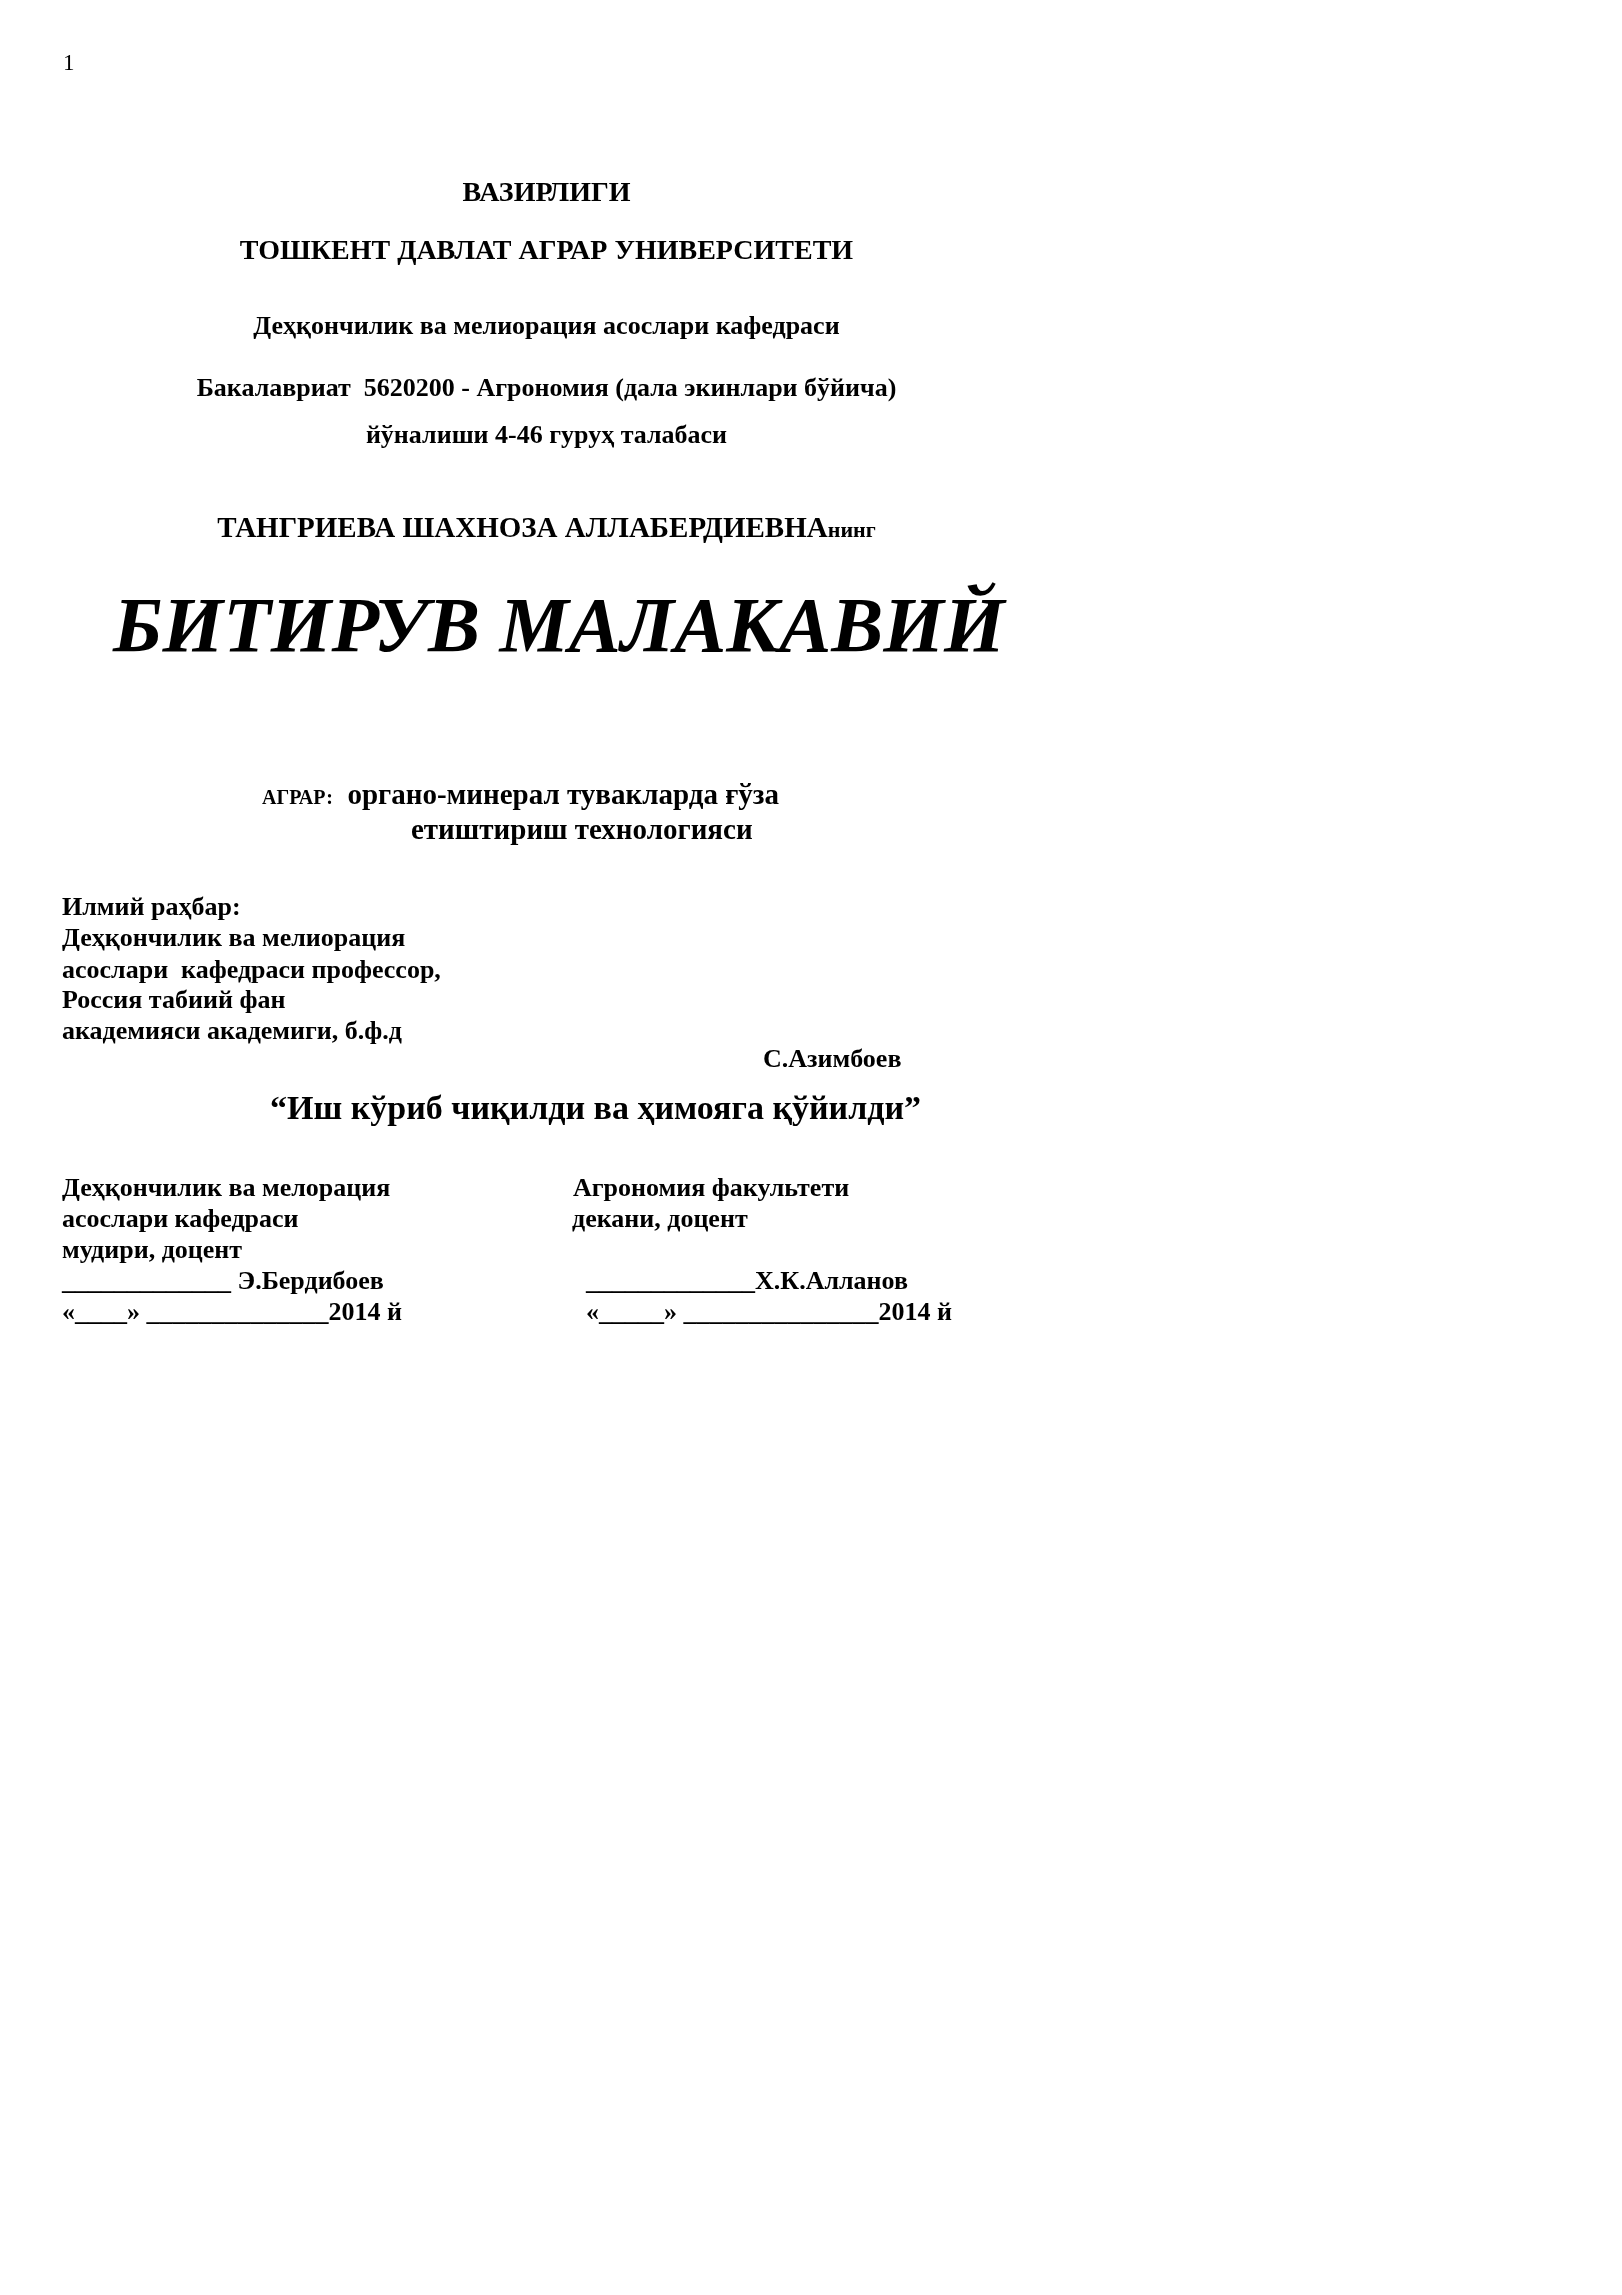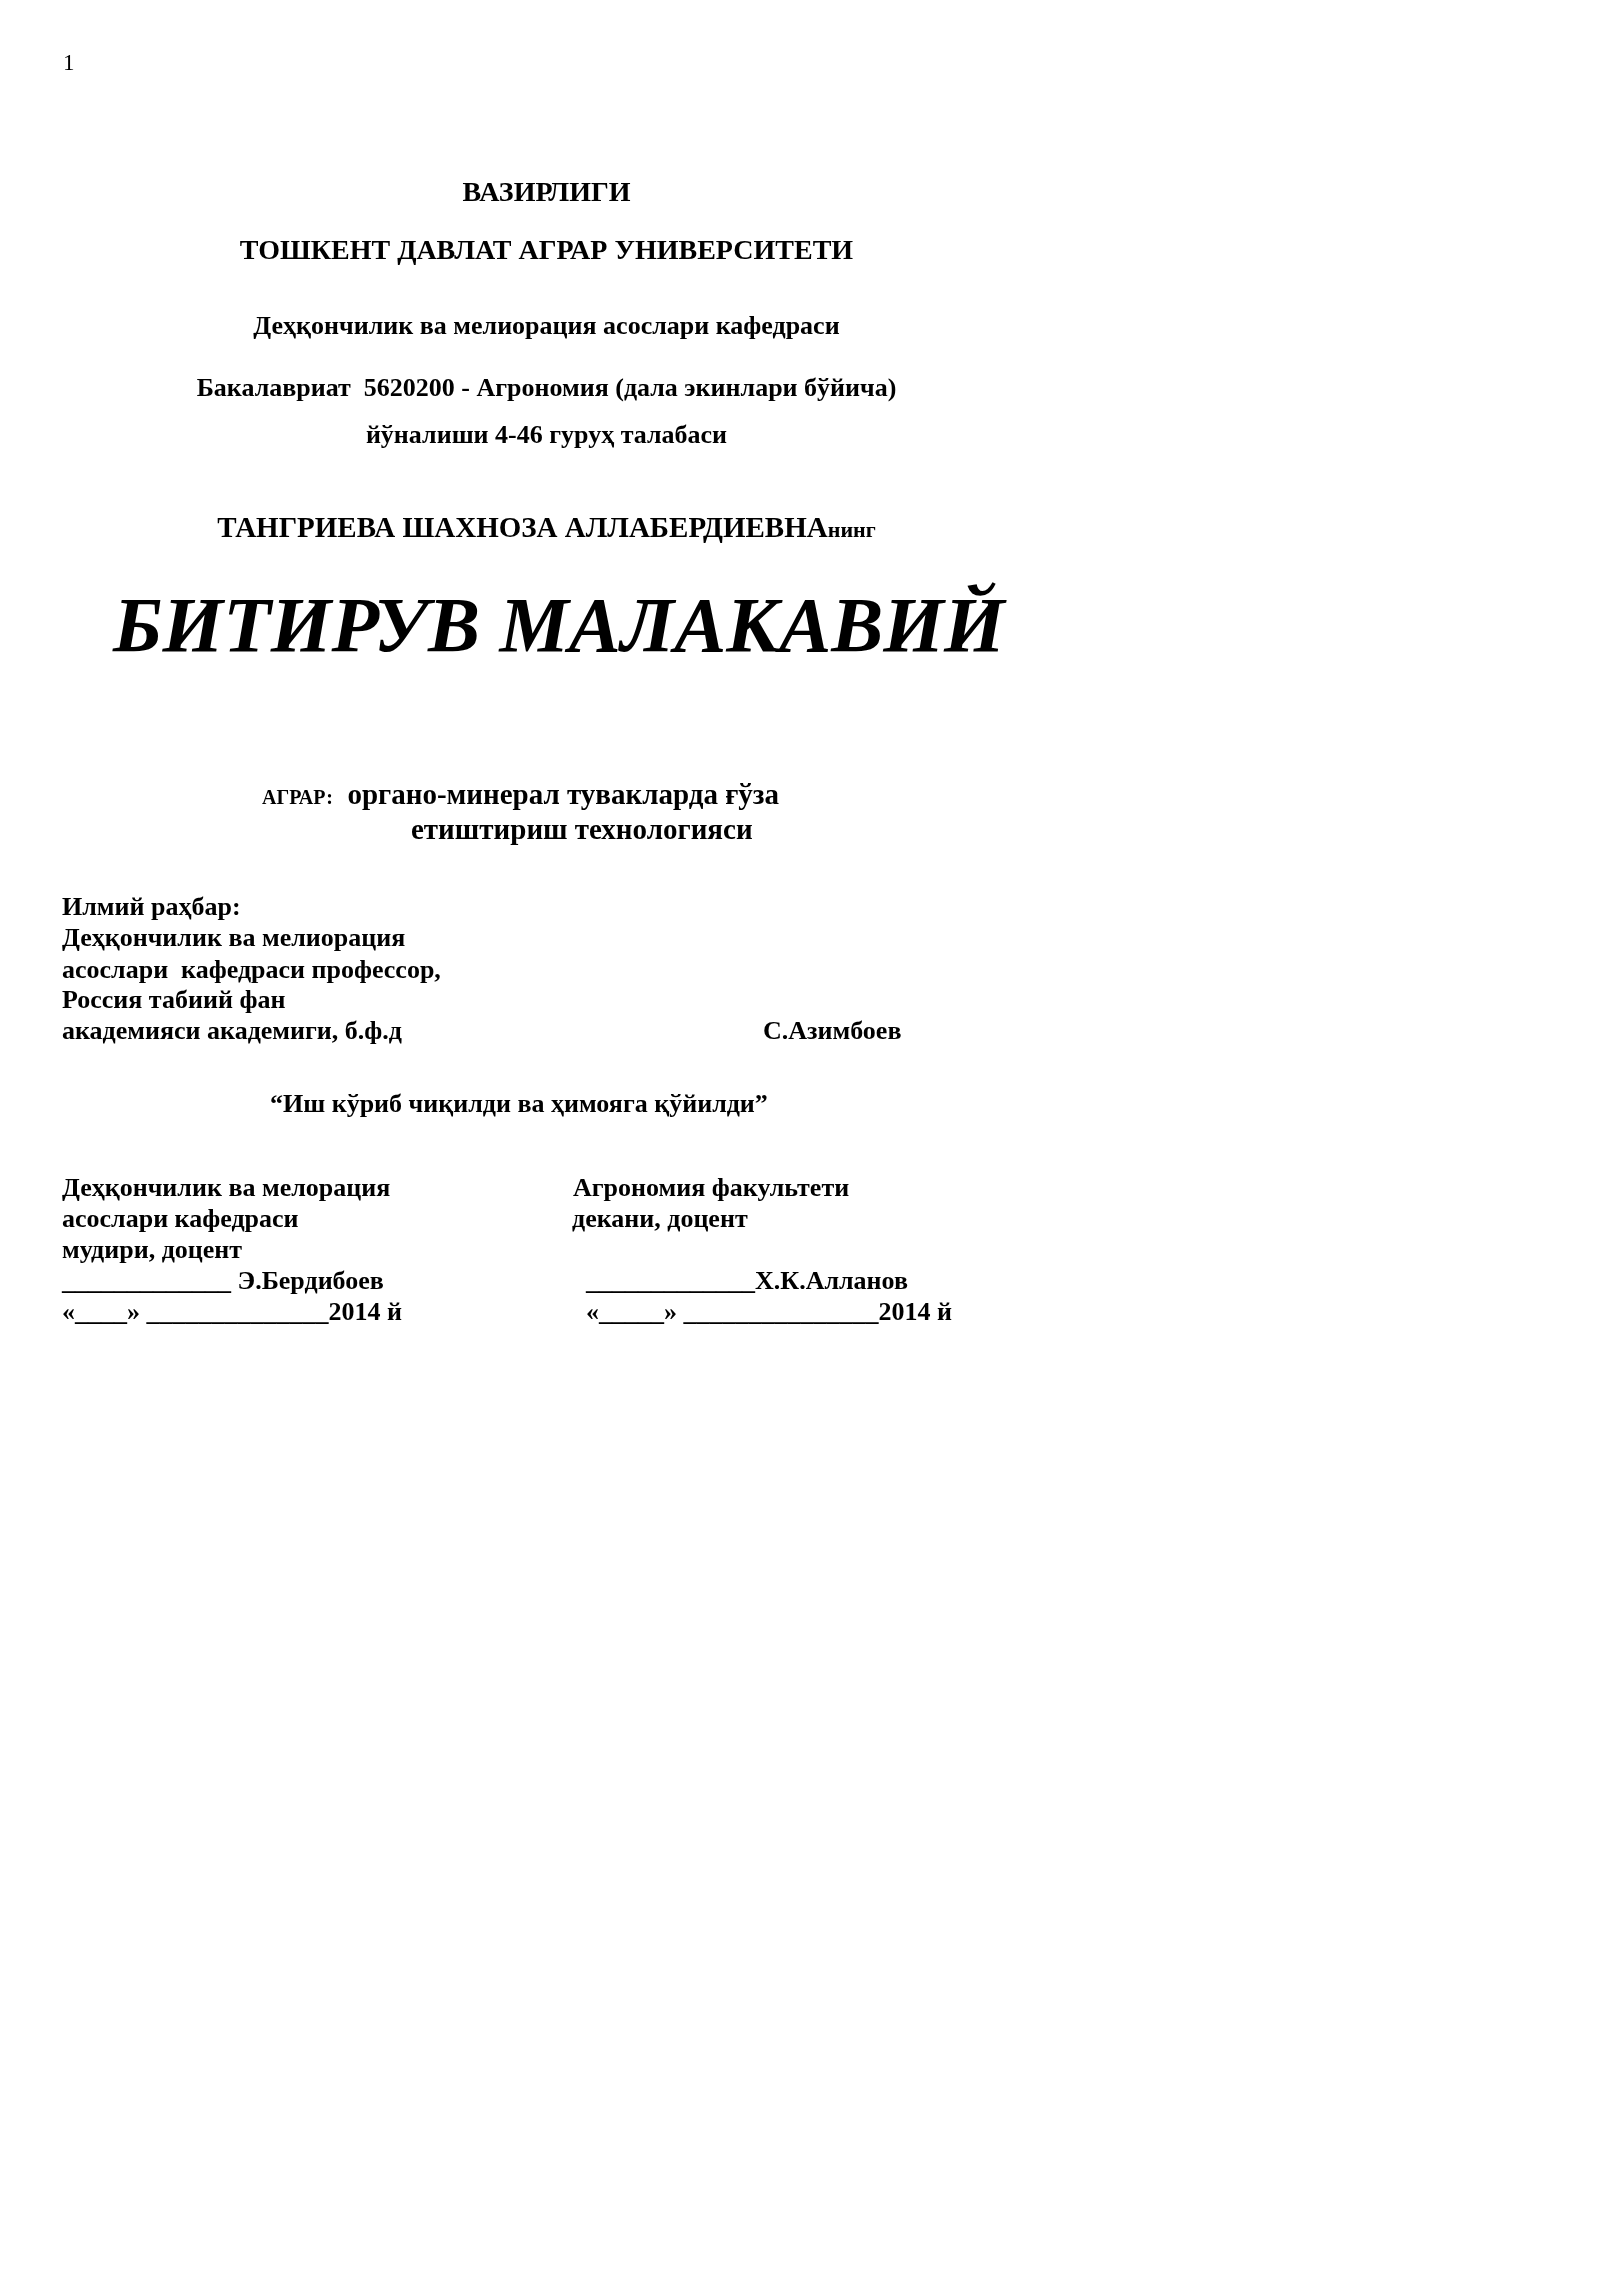--- a/index.html
+++ b/index.html
@@ -73,23 +73,23 @@
   <div class="center-line title-big" style="top:586px;margin-left:12px;">БИТИРУВ МАЛАКАВИЙ</div>
 
   <div class="abs" style="left:262px; top:780px;"><span class="topic-label">АГРАР:</span><span class="topic-text">  </span><span class="topic-text">органо-минерал тувакларда ғўза</span></div>
   <div class="abs topic-text" style="left:411px; top:815px;">етиштириш технологияси</div>
 
   <div class="line-item" style="left:62px; top:894px;">Илмий раҳбар:</div>
   <div class="line-item" style="left:62px; top:925px;text-align:center;">Деҳқончилик ва мелиорация</div>
   <div class="line-item" style="left:62px; top:957px;">асослари  кафедраси профессор,</div>
   <div class="line-item" style="left:62px; top:987px;">Россия табиий фан</div>
   <div class="line-item" style="left:62px; top:1018px;">академияси академиги, б.ф.д</div>
-  <div class="line-item" style="left:763px; top:1018px;">С.Азимбоев</div>
+  <div class="line-item" style="left:763px; top:1046px;">С.Азимбоев</div>
 
-  <div class="abs" style="left:270px; top:1091px; font-size:26px; font-weight:bold;">“Иш кўриб чиқилди ва ҳимояга қўйилди”</div>
+  <div class="abs" style="left:270px; top:1091px; font-size:34px; font-weight:bold;">“Иш кўриб чиқилди ва ҳимояга қўйилди”</div>
 
   <div class="line-item" style="left:62px; top:1175px;">Деҳқончилик ва мелорация</div>
   <div class="line-item" style="left:62px; top:1206px;">асослари кафедраси</div>
   <div class="line-item" style="left:62px; top:1237px;">мудири, доцент</div>
   <div class="line-item" style="left:62px; top:1268px;">_____________ Э.Бердибоев</div>
   <div class="line-item" style="left:62px; top:1299px;">«____» ______________2014 й</div>
 
   <div class="line-item" style="left:573px; top:1175px;">Агрономия факультети</div>
   <div class="line-item" style="left:572px; top:1206px;">декани, доцент</div>
   <div class="line-item" style="left:586px; top:1268px;">_____________Х.К.Алланов</div>

